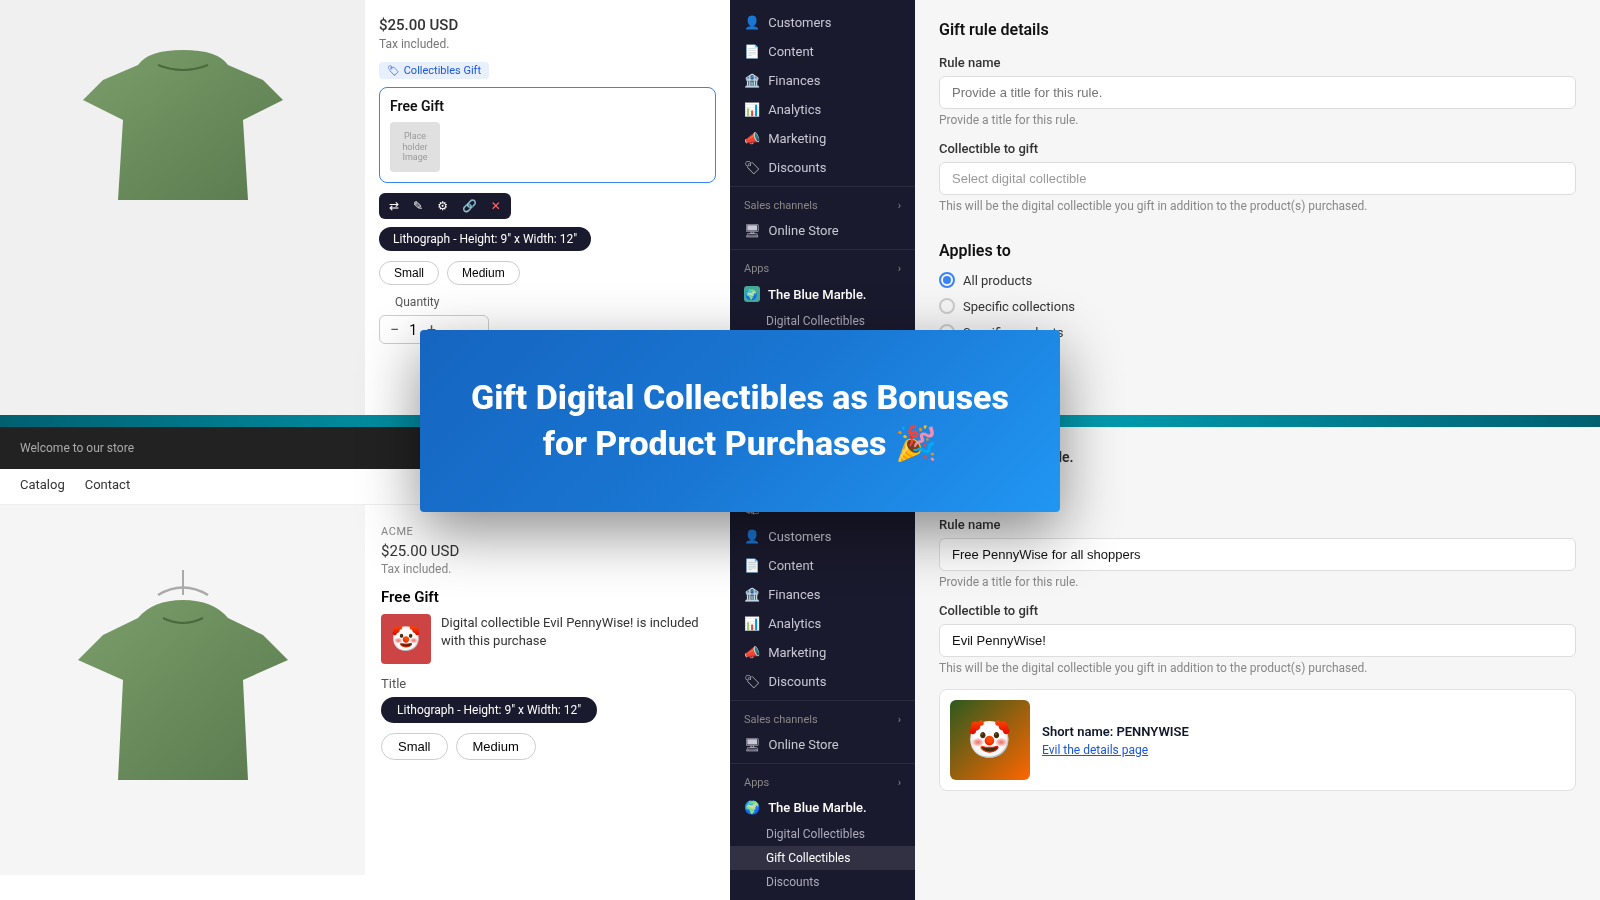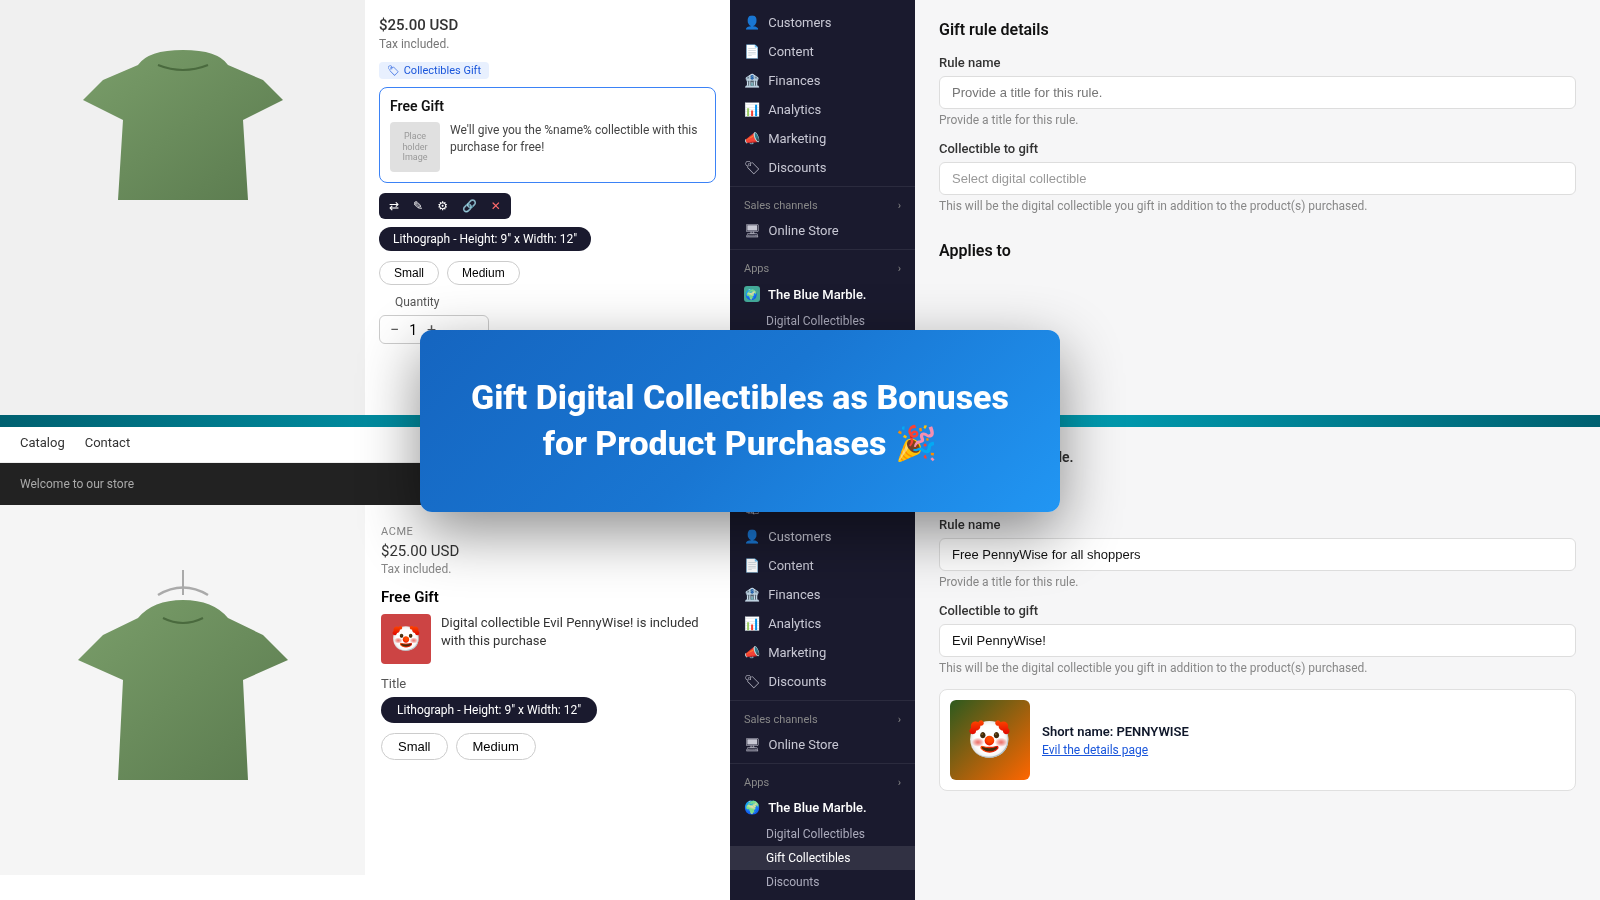--- a/index.html
+++ b/index.html
@@ -33,21 +33,20 @@
         <span style="font-size:10px;">🏷</span>
         <span>Collectibles Gift</span>
       </div>
 
       <div style="background:#fff;border:1.5px solid #3b82f6;border-radius:8px;padding:10px;margin-bottom:10px;">
         <div style="font-size:14px;font-weight:600;margin-bottom:8px;color:#111;">Free Gift</div>
         <div style="display:flex;gap:10px;align-items:flex-start;">
           <div style="width:50px;height:50px;background:#e0e0e0;border-radius:4px;display:flex;align-items:center;justify-content:center;flex-shrink:0;font-size:9px;color:#999;text-align:center;line-height:1.2;">
             Place<br>holder<br>Image
           </div>
-          <div style="font-size:12px;color:#444;line-height:1.4;">We'll give you the %name% collectible with this purchase for free!</div>
         </div>
       </div>
 
       
       <div style="display:inline-flex;background:#1a1a2e;border-radius:6px;padding:4px 6px;gap:6px;margin-bottom:8px;">
         <span style="color:#fff;font-size:12px;padding:2px 4px;">⇄</span>
         <span style="color:#fff;font-size:12px;padding:2px 4px;">✎</span>
         <span style="color:#fff;font-size:12px;padding:2px 4px;">⚙</span>
         <span style="color:#fff;font-size:12px;padding:2px 4px;">🔗</span>
         <span style="color:#ff6b6b;font-size:12px;padding:2px 4px;">✕</span>
@@ -142,42 +141,58 @@
   <div style="margin-bottom:14px;">
     <div style="font-size:13px;color:#333;font-weight:500;margin-bottom:6px;">Collectible to gift</div>
     <select style="width:100%;border:1px solid #ddd;border-radius:6px;padding:8px 12px;font-size:13px;background:#fff;color:#999;appearance:none;">
       <option>Select digital collectible</option>
     </select>
     <div style="font-size:12px;color:#888;margin-top:4px;">This will be the digital collectible you gift in addition to the product(s) purchased.</div>
   </div>
 
   <div style="margin-top:28px;">
     <div style="font-size:16px;font-weight:600;color:#111;margin-bottom:12px;">Applies to</div>
+    <div style="display:flex;flex-direction:column;gap:10px;">
+      <label style="display:flex;align-items:center;gap:8px;cursor:pointer;">
+        <div style="width:16px;height:16px;border-radius:50%;border:2px solid #3b82f6;display:flex;align-items:center;justify-content:center;flex-shrink:0;">
+          <div style="width:8px;height:8px;border-radius:50%;background:#3b82f6;"></div>
+        </div>
+        <span style="font-size:13px;color:#333;">All products</span>
+      </label>
+      <label style="display:flex;align-items:center;gap:8px;cursor:pointer;">
+        <div style="width:16px;height:16px;border-radius:50%;border:2px solid #ccc;flex-shrink:0;"></div>
+        <span style="font-size:13px;color:#333;">Specific collections</span>
+      </label>
+      <label style="display:flex;align-items:center;gap:8px;cursor:pointer;">
+        <div style="width:16px;height:16px;border-radius:50%;border:2px solid #ccc;flex-shrink:0;"></div>
+        <span style="font-size:13px;color:#333;">Specific products</span>
+      </label>
+    </div>
   </div>
 </div>
 
 <div style="position:absolute;top:415px;left:0;right:0;height:12px;background:linear-gradient(90deg,#006070,#00bcd4,#006070);z-index:50;"></div>
 
 <div style="position:absolute;top:427px;left:0;width:730px;height:473px;background:#fff;overflow:hidden;">
+
+  <div style="background:#222;color:#fff;height:42px;display:flex;align-items:center;justify-content:space-between;padding:0 20px;">
+    <div style="font-size:12px;color:#aaa;">Welcome to our store</div>
+    <div style="display:flex;align-items:center;gap:8px;background:#2a2a40;border-radius:4px;padding:4px 10px;width:200px;">
+      <span style="font-size:12px;color:#888;">🔍</span>
+      <span style="font-size:12px;color:#888;flex:1;">Search</span>
+      <span style="font-size:10px;color:#666;">⌘ K</span>
+    </div>
+  </div>
 
   <div style="display:flex;gap:20px;padding:8px 20px;border-bottom:1px solid #eee;">
     <span style="font-size:13px;color:#333;cursor:pointer;">Catalog</span>
     <span style="font-size:13px;color:#333;cursor:pointer;">Contact</span>
     <div style="margin-left:auto;display:flex;gap:16px;">
       <span style="cursor:pointer;font-size:16px;">🔍</span>
       <span style="cursor:pointer;font-size:16px;">🛒</span>
-    </div>
-  </div>
-
-  <div style="background:#222;color:#fff;height:42px;display:flex;align-items:center;justify-content:space-between;padding:0 20px;">
-    <div style="font-size:12px;color:#aaa;">Welcome to our store</div>
-    <div style="display:flex;align-items:center;gap:8px;background:#2a2a40;border-radius:4px;padding:4px 10px;width:200px;">
-      <span style="font-size:12px;color:#888;">🔍</span>
-      <span style="font-size:12px;color:#888;flex:1;">Search</span>
-      <span style="font-size:10px;color:#666;">⌘ K</span>
     </div>
   </div>
 
   <div style="display:flex;height:370px;">
 
     <div style="width:365px;background:#f5f5f5;display:flex;align-items:center;justify-content:center;">
       <svg width="280" height="280" viewBox="0 0 280 280">
         <defs>
           <linearGradient id="tg2" x1="0%" y1="0%" x2="100%" y2="100%">
             <stop offset="0%" style="stop-color:#7a9e6a"></stop>
@@ -304,15 +319,15 @@
 
   <div style="display:flex;gap:12px;align-items:center;background:#fff;border:1px solid #e0e0e0;border-radius:8px;padding:10px;margin-top:8px;">
     <div style="width:80px;height:80px;border-radius:6px;overflow:hidden;flex-shrink:0;background:linear-gradient(135deg,#2d5a1e,#ff6600);display:flex;align-items:center;justify-content:center;font-size:36px;">🤡</div>
     <div>
       <div style="font-size:13px;font-weight:600;color:#0f172a;margin-bottom:4px;">Short name: PENNYWISE</div>
       <div style="font-size:12px;color:#1a56db;text-decoration:underline;cursor:pointer;">Evil the details page</div>
     </div>
   </div>
 </div>
 
-<div style="position:absolute;top:330px;left:420px;width:640px;background:linear-gradient(135deg,#1565c0 0%,#1976d2 50%,#2196f3 100%);border-radius:12px;padding:45px 50px;z-index:100;box-shadow:0 20px 60px rgba(0,0,0,0.45);display:flex;align-items:center;justify-content:center;text-align:center;">
+<div style="position:absolute;top:330px;left:420px;width:640px;background:linear-gradient(135deg,#1565c0 0%,#1976d2 50%,#2196f3 100%);border-radius:4px;padding:45px 50px;z-index:100;box-shadow:0 20px 60px rgba(0,0,0,0.45);display:flex;align-items:center;justify-content:center;text-align:center;">
   <div style="font-size:34px;font-weight:800;color:#fff;line-height:1.35;">Gift Digital Collectibles as Bonuses for Product Purchases 🎉</div>
 </div>
 
 </body></html>

